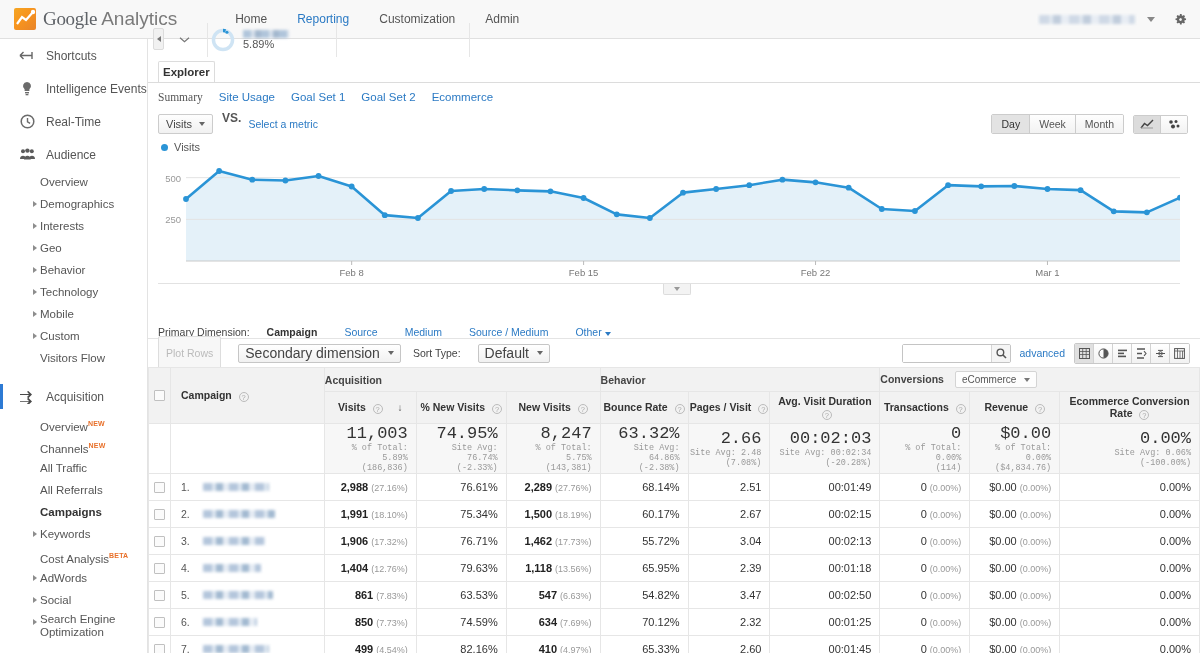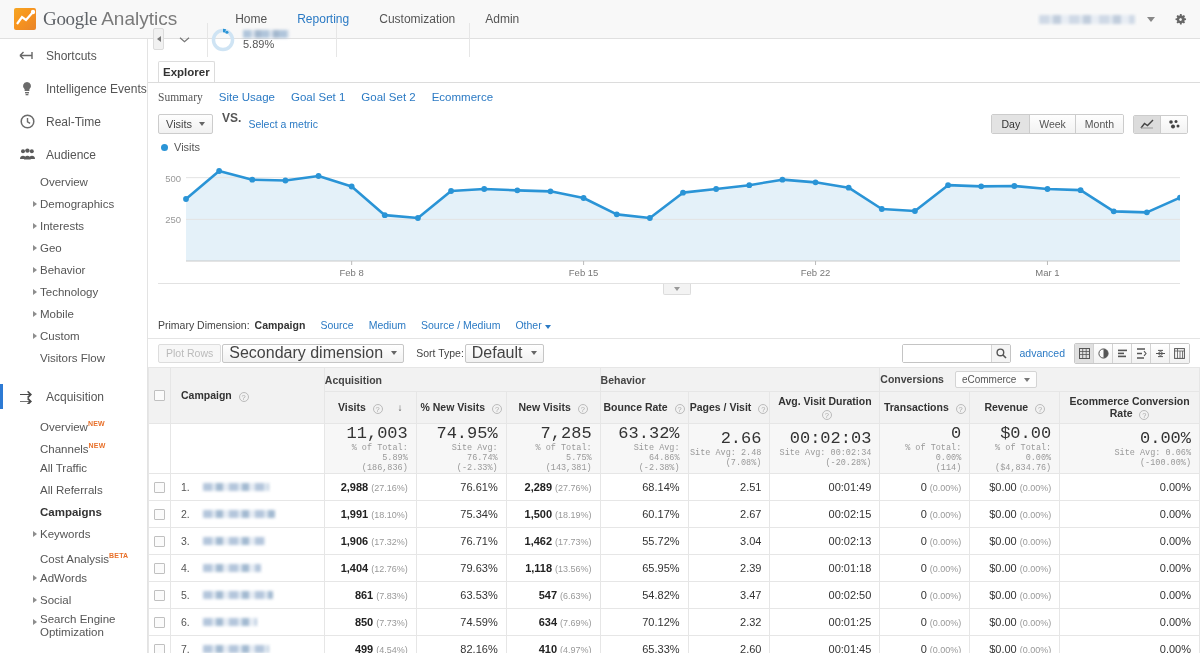--- a/index.html
+++ b/index.html
@@ -153,36 +153,36 @@
   .xaxis-lbl { font-size: 9.5px; fill: #777; }
   .chart-hr { position: absolute; left: 0; top: 144px; width: 1022px; height: 1px; background: #e2e2e2; }
   .scroll-nub { position: absolute; left: 505px; top: 145px; width: 28px; height: 11px;
      background: #f3f3f3; border: 1px solid #dcdcdc; border-top: none; border-radius: 0 0 2px 2px;
      display: flex; align-items: center; justify-content: center; }
   .nub-caret { width: 0; height: 0; border-left: 3px solid transparent;
     border-right: 3px solid transparent; border-top: 4px solid #999; }
 
   
   .primary-dim { position: absolute; top: 280px; left: 0; width: 1052px; height: 19px;
-     display: flex; align-items: flex-start; padding-left: 10px; }
+     display: flex; align-items: flex-end; padding-left: 10px; gap: 12px; }
   .primary-dim .lbl { font-size: 10.5px; color: #444; }
   .primary-dim .cur { font-size: 10.5px; color: #333; font-weight: bold; margin-left: 5px; }
   .primary-dim a { font-size: 10.5px; color: #2b7ac4; text-decoration: none; margin-left: 15px; cursor: pointer; }
   .primary-dim .other-caret { display:inline-block; margin-left: 3px; width: 0; height: 0;
     border-left: 3px solid transparent; border-right: 3px solid transparent; border-top: 4px solid #2b7ac4; }
   .dim-rule { position: absolute; top: 299px; left: 0; width: 1052px; height: 1px; background: #e4e4e4; }
 
   
   .ctrl-row { position: absolute; top: 300px; left: 0; width: 1052px; height: 28px;
      display: flex; align-items: center; padding-left: 10px; }
   .btn-ghost { height: 19px; border: 1px solid #ddd; border-radius: 2px; background: #f7f7f7;
-    color: #bbb; font-size: 10.5px; padding: 1px 7px; display: inline-flex; align-items: center; }
+    color: #bbb; font-size: 10.5px; padding: 16px 7px; display: inline-flex; align-items: center; }
   .btn-d { height: 19px; border: 1px solid #c6c6c6; border-radius: 2px;
-    background: linear-gradient(#fff,#f1f1f1); color: #444; font-size: 16px;
-    padding: 0 6px; display: inline-flex; align-items: center; margin-left: 1px; cursor: pointer; text-align: center; }
+    background: linear-gradient(#fff,#f1f1f1); color: #444; font-size: 14px;
+    padding: 0 6px; display: inline-flex; align-items: center; margin-left: 17px; cursor: pointer; text-align: center; }
   .btn-d .cd { margin-left: 8px; width: 0; height: 0; border-left: 3.5px solid transparent;
     border-right: 3.5px solid transparent; border-top: 4px solid #666; }
   .sorttype-lbl { font-size: 10.5px; color: #444; margin-left: 12px; }
   .ctrl-right { margin-left: auto; display: flex; align-items: center; margin-right: 10px; }
   .search-wrap { display: flex; border: 1px solid #c4c4c4; border-radius: 2px; height: 19px; background: #fff; }
   .search-wrap input { border: none; outline: none; width: 88px; font-size: 10.5px; padding: 0 4px;
     font-family: "Liberation Sans", sans-serif; }
   .search-btn { width: 19px; border-left: 1px solid #d4d4d4; background: #f5f5f5;
     display: flex; align-items: center; justify-content: center; cursor: pointer; }
   .adv-link { font-size: 10.5px; color: #2b7ac4; margin-left: 8px; cursor: pointer; }
@@ -642,21 +642,21 @@
               <div class="tot-main">11,003</div>
               <div class="tot-sub">% of Total: 5.89%</div>
               <div class="tot-sub">(186,836)</div>
             </td>
             <td>
               <div class="tot-main">74.95%</div>
               <div class="tot-sub">Site Avg: 76.74%</div>
               <div class="tot-sub">(-2.33%)</div>
             </td>
             <td>
-              <div class="tot-main">7,285</div>
+              <div class="tot-main">8,247</div>
               <div class="tot-sub">% of Total: 5.75%</div>
               <div class="tot-sub">(143,381)</div>
             </td>
             <td>
               <div class="tot-main">63.32%</div>
               <div class="tot-sub">Site Avg: 64.86%</div>
               <div class="tot-sub">(-2.38%)</div>
             </td>
             <td>
               <div class="tot-main">2.66</div>

